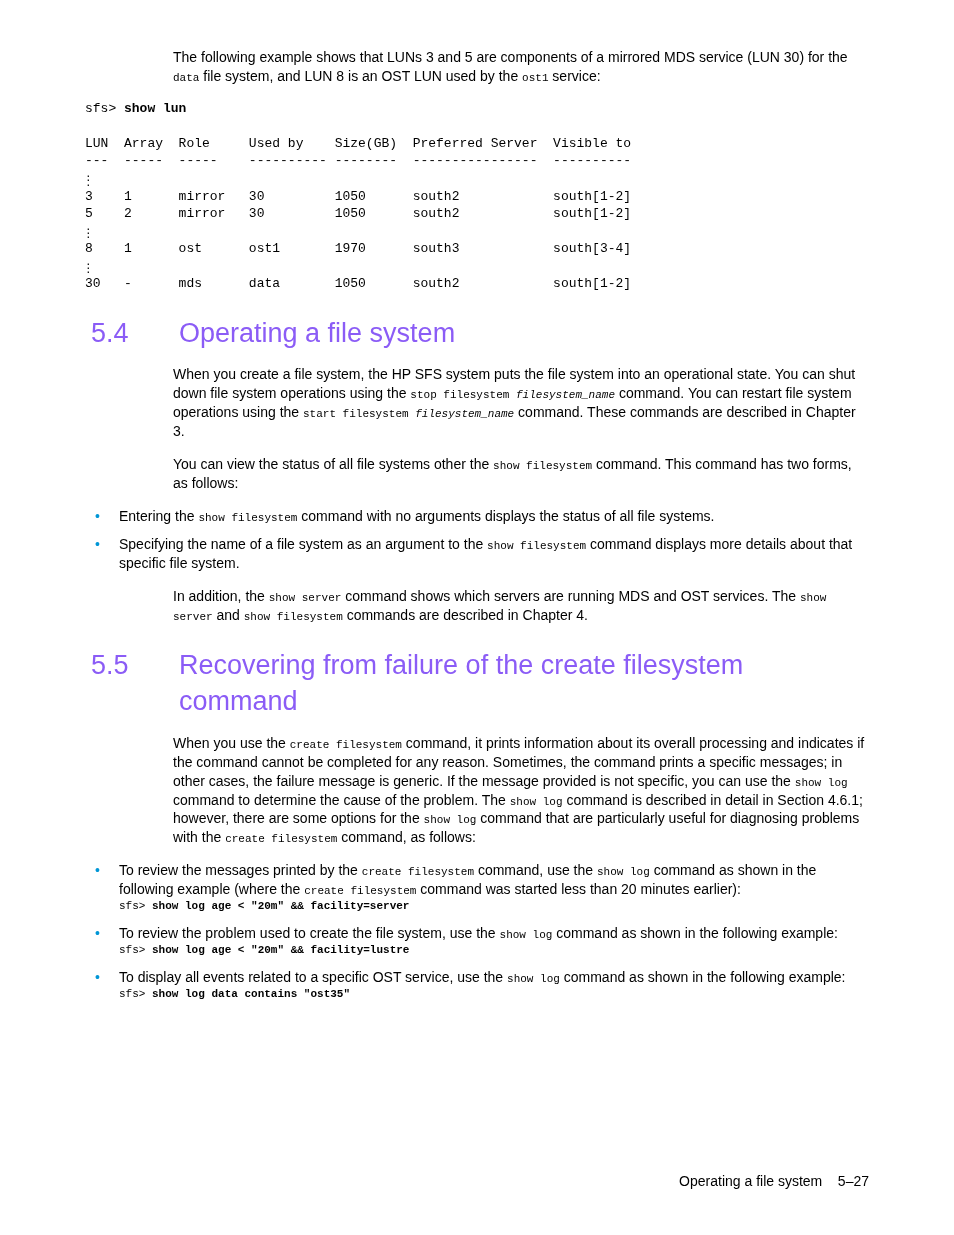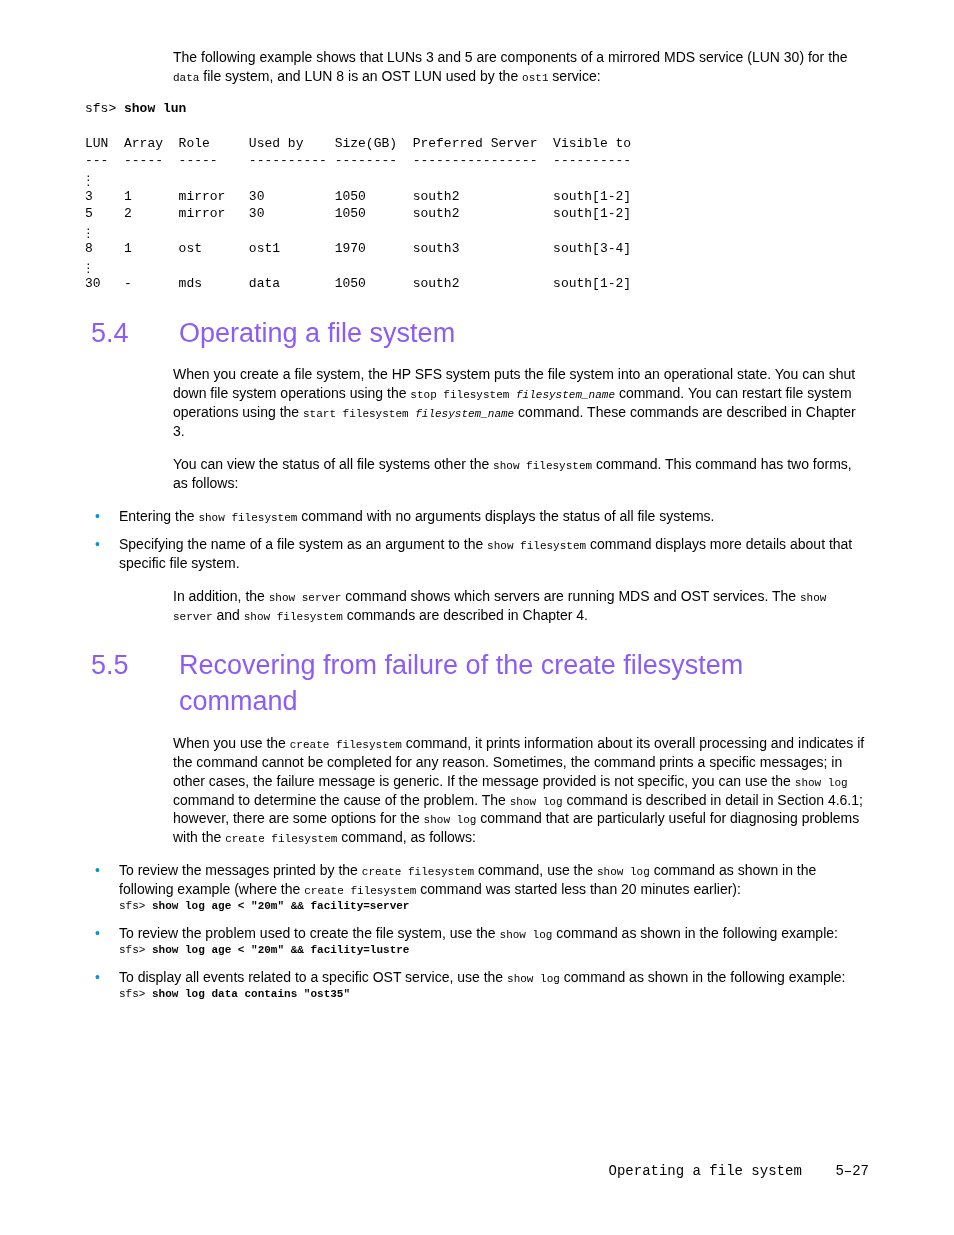--- a/index.html
+++ b/index.html
@@ -71,24 +71,24 @@
   }
   .cmd-line {
     font-family: "Courier New", Courier, monospace;
     font-size: 11px;
   }
   .cmd-line .bold {
     font-weight: bold;
   }
   .footer {
     position: absolute;
-    bottom: 56px;
+    bottom: 46px;
     right: 85px;
     font-size: 14px;
-    font-family: Liberation Mono, monospace;
+    font-family: Liberation Sans, sans-serif;
   }
   .vdots {
     display: inline-block;
     line-height: 0.4;
     font-size: 11px;
     vertical-align: middle;
   }
 </style>
 </head>
 <body>

